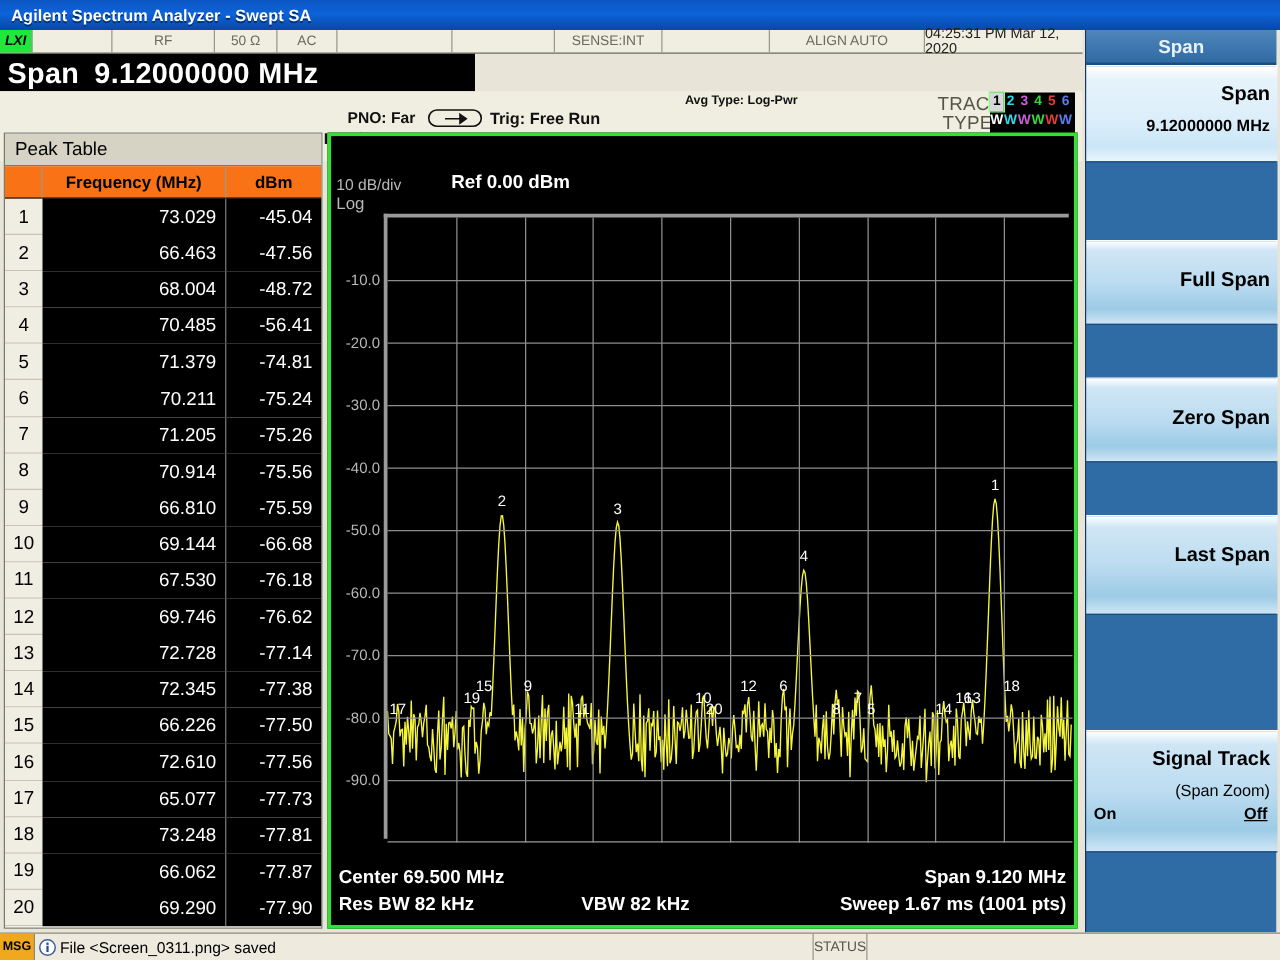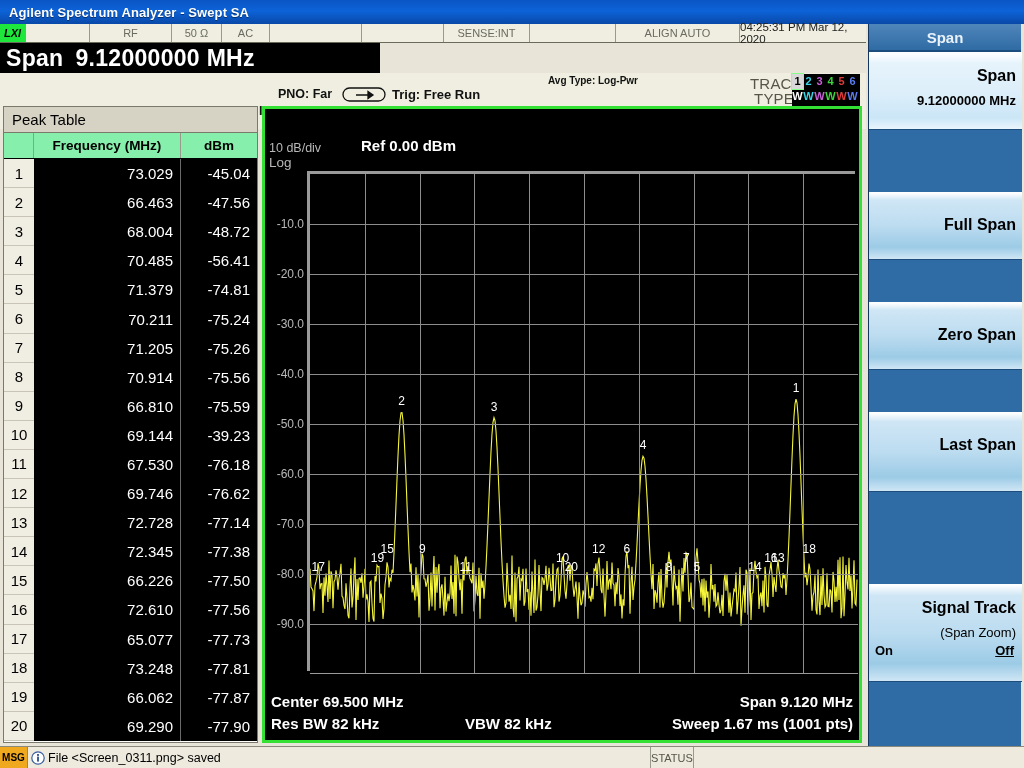--- a/index.html
+++ b/index.html
@@ -97,21 +97,21 @@
   
   #peaktable{
     position:absolute; left:3px; top:82px; width:255px; height:637px;
     background:#fff; border:1px solid #7a7a6c;
   }
   #pt-title{
     height:26px; background:#d6d2c4; border-bottom:1px solid #7a7a6c;
     font-size:15px; color:#000; display:flex; align-items:center; padding-left:8px;
   }
   #pt-head{
-    display:flex; height:26px; background:#86efac;
+    display:flex; height:26px; background:#f97316;
     border-bottom:1px solid #000; font-size:13.5px; font-weight:bold;
   }
   #pt-head .h-idx{ width:30px; border-right:1px solid #9a9a8c; }
   #pt-head .h-freq{
     flex:1; display:flex; align-items:center; justify-content:center;
     border-right:1px solid #9a9a8c;
   }
   #pt-head .h-dbm{
     width:76px; display:flex; align-items:center; justify-content:center;
   }
@@ -363,21 +363,21 @@
           <div class="dbm">-75.56</div>
         </div>
         <div class="pt-row">
           <div class="idx">9</div>
           <div class="freq">66.810</div>
           <div class="dbm">-75.59</div>
         </div>
         <div class="pt-row">
           <div class="idx">10</div>
           <div class="freq">69.144</div>
-          <div class="dbm">-39.23</div>
+          <div class="dbm">-66.68</div>
         </div>
         <div class="pt-row">
           <div class="idx">11</div>
           <div class="freq">67.530</div>
           <div class="dbm">-76.18</div>
         </div>
         <div class="pt-row">
           <div class="idx">12</div>
           <div class="freq">69.746</div>
           <div class="dbm">-76.62</div>

